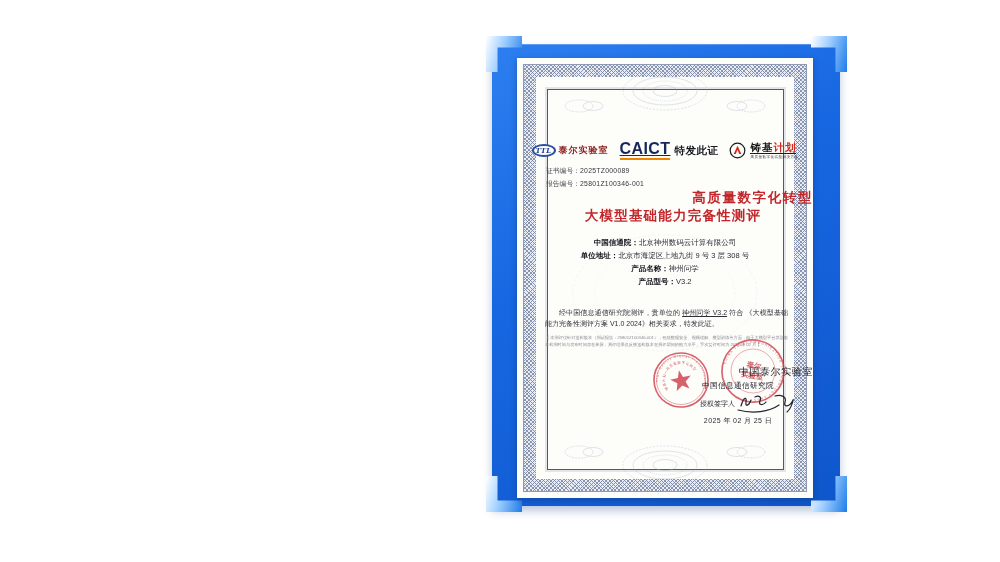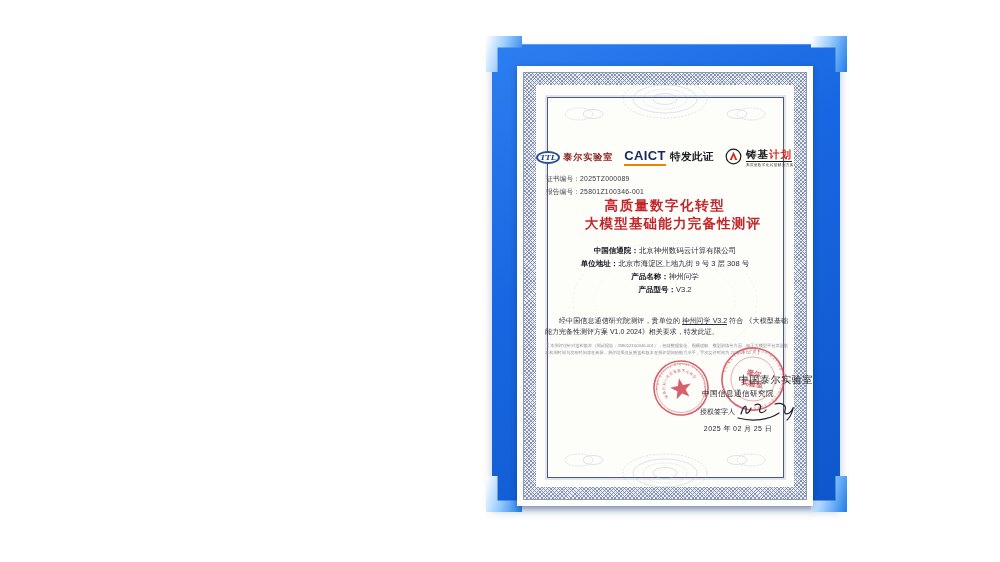--- a/index.html
+++ b/index.html
@@ -14,21 +14,21 @@
            box-shadow:0 5px 10px rgba(10,50,130,.28), inset 0 1px 0 rgba(255,255,255,.25); }
   .corner { position:absolute; width:36px; height:36px;
             background:linear-gradient(105deg,#ffffff 0%,#9ccdff 45%,#1f7ce8 100%); }
   .corner.tl { left:486px; top:36px;  clip-path:polygon(0 0,100% 0,100% 32%,32% 32%,32% 100%,0 100%); }
   .corner.tr { left:811px; top:36px;  clip-path:polygon(0 0,100% 0,100% 100%,68% 100%,68% 32%,0 32%); }
   .corner.bl { left:486px; top:476px; clip-path:polygon(0 0,32% 0,32% 68%,100% 68%,100% 100%,0 100%); }
   .corner.br { left:811px; top:476px; clip-path:polygon(68% 0,100% 0,100% 100%,0 100%,0 68%,68% 68%); }
 
   
   .paper { position:absolute; left:517px; top:58px; width:296px; height:440px;
-           background:#fdfdfa; box-shadow:0 2px 6px rgba(15,40,95,.4);margin-top:8px; }
+           background:#fdfdfa; box-shadow:0 2px 6px rgba(15,40,95,.4); }
   .gborder { position:absolute; inset:6px;
              background-color:#e9ecf3;
              background-image:
                repeating-linear-gradient(45deg,  rgba(120,134,166,.85) 0 .7px, transparent .7px 2.6px),
                repeating-linear-gradient(-45deg, rgba(120,134,166,.85) 0 .7px, transparent .7px 2.6px);
              border:1px solid #8f9ab4; }
   .gface { position:absolute; inset:19px; background:#fdfdfa; }
   .rule  { position:absolute; left:30px; right:29px; top:31px; bottom:28px;
            border:1px solid #4d577e; box-shadow:0 0 0 2px rgba(77,87,126,.14); }
 
@@ -37,38 +37,38 @@
   
   .logo-row { position:absolute; left:0; top:82px; width:100%; display:flex;
               justify-content:center; align-items:center; gap:11px; }
   .ttl { display:flex; align-items:center; gap:3px; }
   .ttl-ellipse { width:24px; height:13px; border:2px solid #2b4f9e; border-radius:50%;
                  display:flex; align-items:center; justify-content:center;
                  font:italic 700 7px "DejaVu Serif", serif; color:#1c3f8f;
                  background:#fff; letter-spacing:.3px; }
   .ttl-cn { font:700 9px "DejaVu Serif", serif; color:#8b2121; letter-spacing:1px; }
   .caict { display:flex; align-items:baseline; gap:4px; }
-  .caict-en { font-weight:800; font-size:13px; color:#15265c; letter-spacing:.4px;
-              border-bottom:2px solid #f08300; line-height:1.15; }
+  .caict-en { font-weight:800; font-size:16px; color:#15265c; letter-spacing:.4px;
+              border-bottom:2px solid #f08300; line-height:1.15;text-decoration:underline; }
   .caict-cn { font-weight:700; font-size:10.5px; color:#16181d; letter-spacing:.5px; }
-  .zhuji { display:flex; align-items:flex-start; gap:4px; }
+  .zhuji { display:flex; align-items:flex-end; gap:4px; }
   .zhuji-badge { width:17px; height:17px; flex:0 0 auto; }
   .zhuji-txt { display:flex; flex-direction:column; align-items:flex-start; }
   .zhuji-name { font-weight:800; font-size:10.5px; letter-spacing:1px;
                 border-bottom:1.5px solid #1a1a1a; line-height:1.2; }
   .zhuji-black { color:#141414; } .zhuji-red { color:#d3281e; }
   .zhuji-tagline { font-size:3.6px; color:#3a3a3a; letter-spacing:.4px; margin-top:1px; }
 
   
   .meta { position:absolute; left:29px; top:106px; font-size:6.8px; line-height:1.95;
           color:#4b4b55; }
   .meta .v { color:#35353f; letter-spacing:.3px; }
 
   
-  .title1 { position:absolute; left:0; top:131px; width:100%; text-align:center;
+  .title1 { position:absolute; left:0; top:131px; width:100%; text-align:right;
             font-size:13.5px; font-weight:800; color:#c2262b; letter-spacing:1.6px; }
   .title2 { position:absolute; left:0; top:149px; width:100%; text-align:center;
             font-size:13.5px; font-weight:800; color:#c2262b; letter-spacing:1.2px;padding-left:16px; }
 
   
   .info { position:absolute; left:0; top:179px; width:100%; text-align:center;
           font-size:7.5px; line-height:1.72; color:#2c2c34; }
   .info b { color:#15151d; }
 
   

